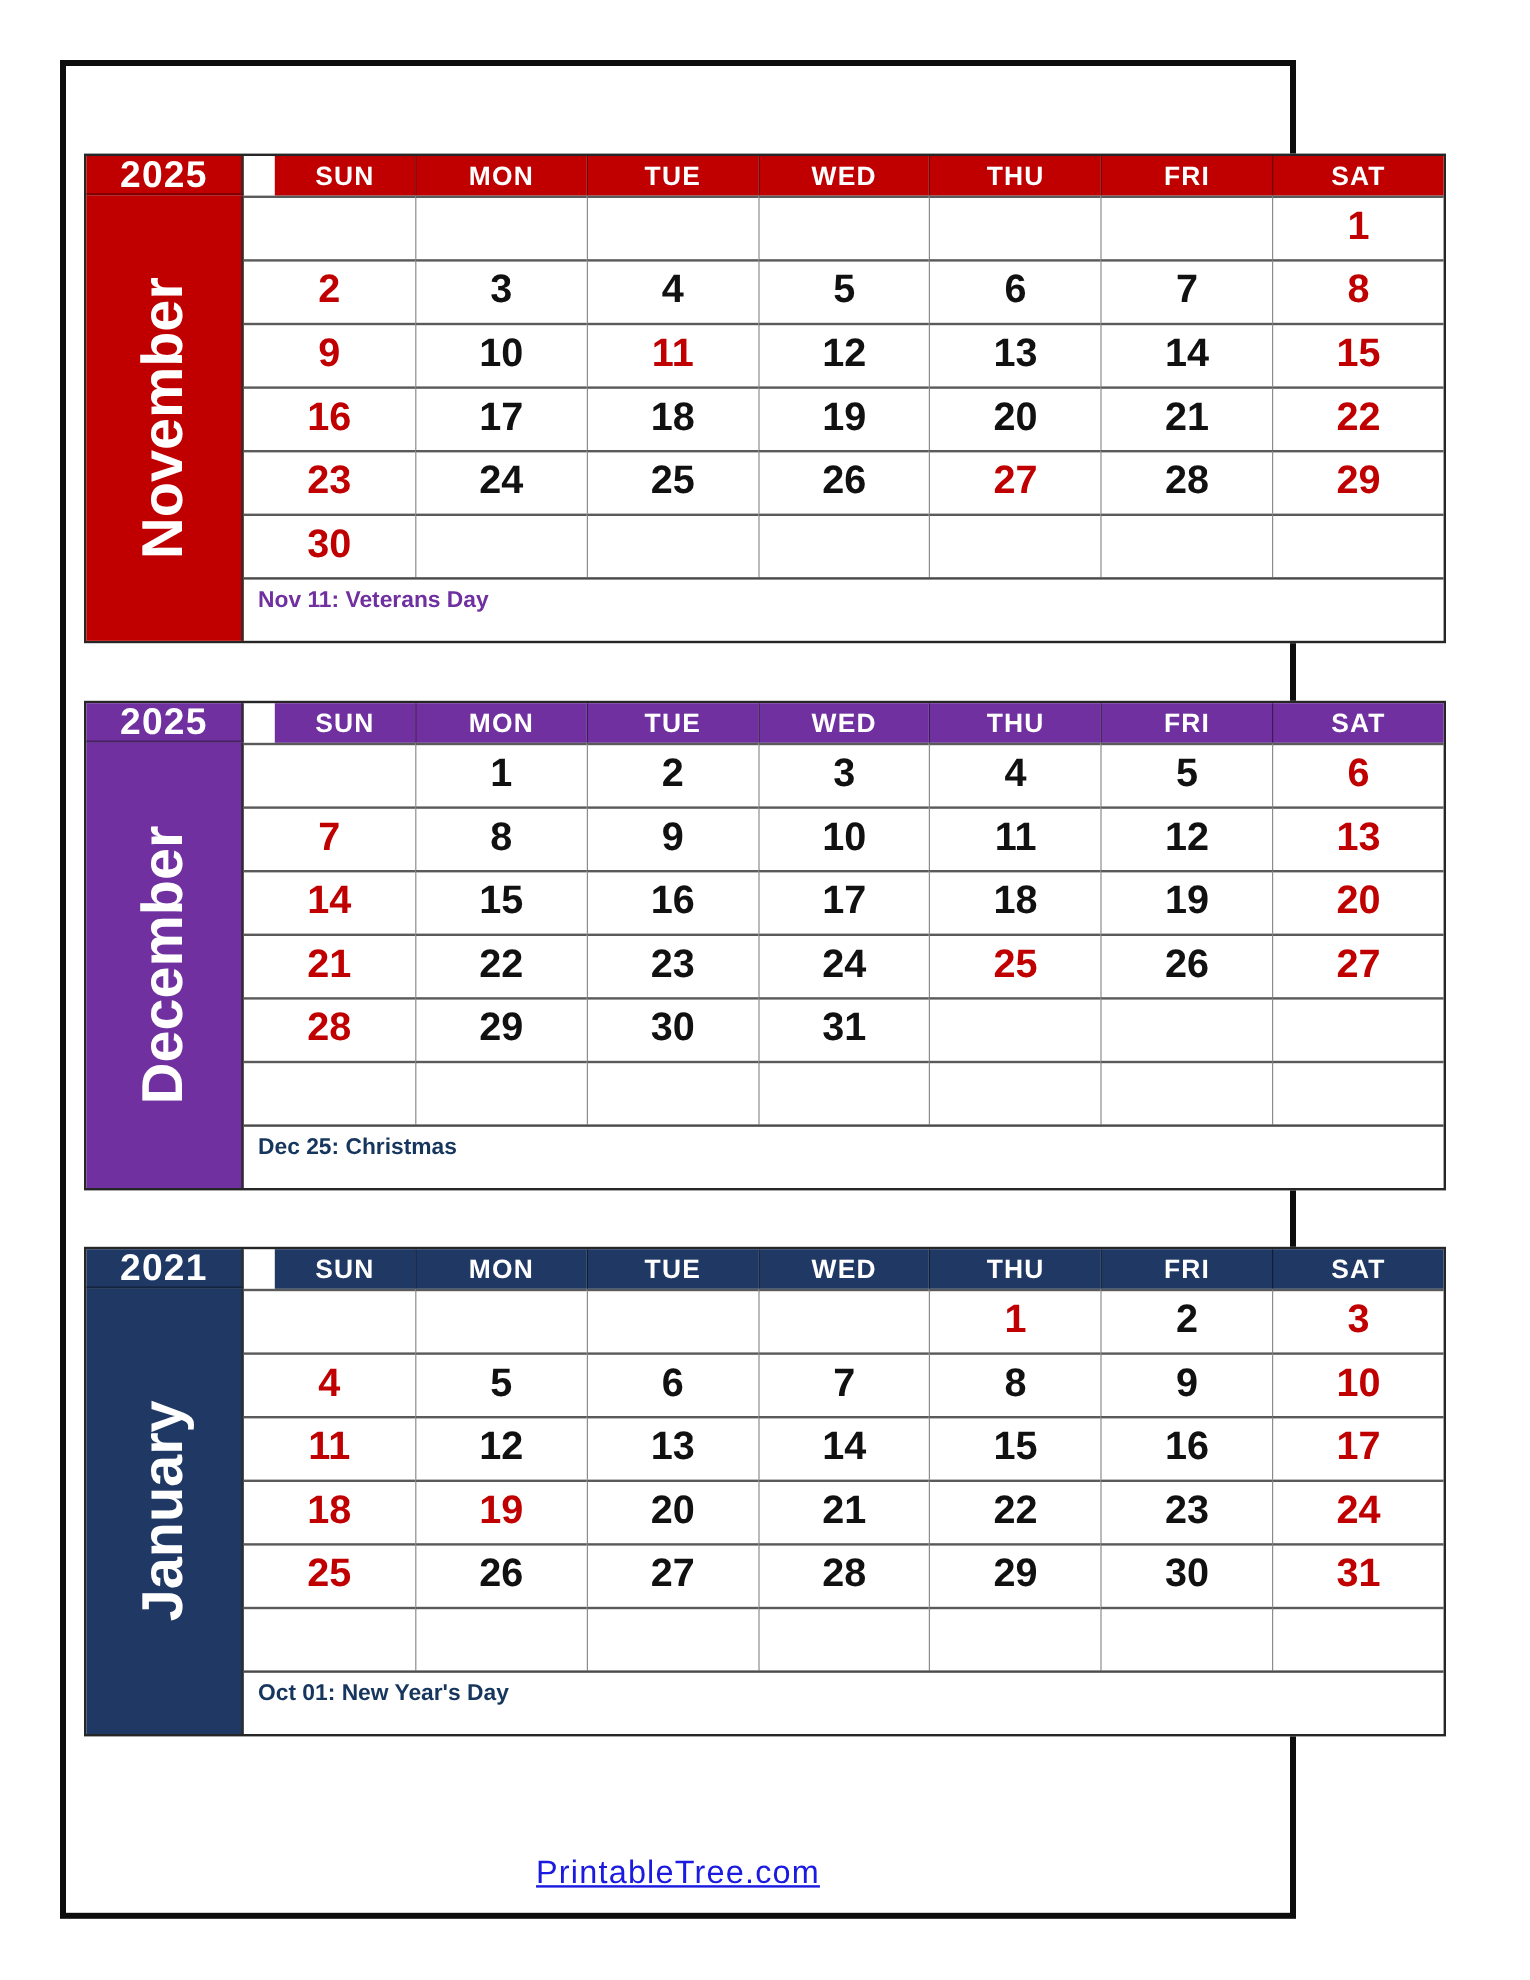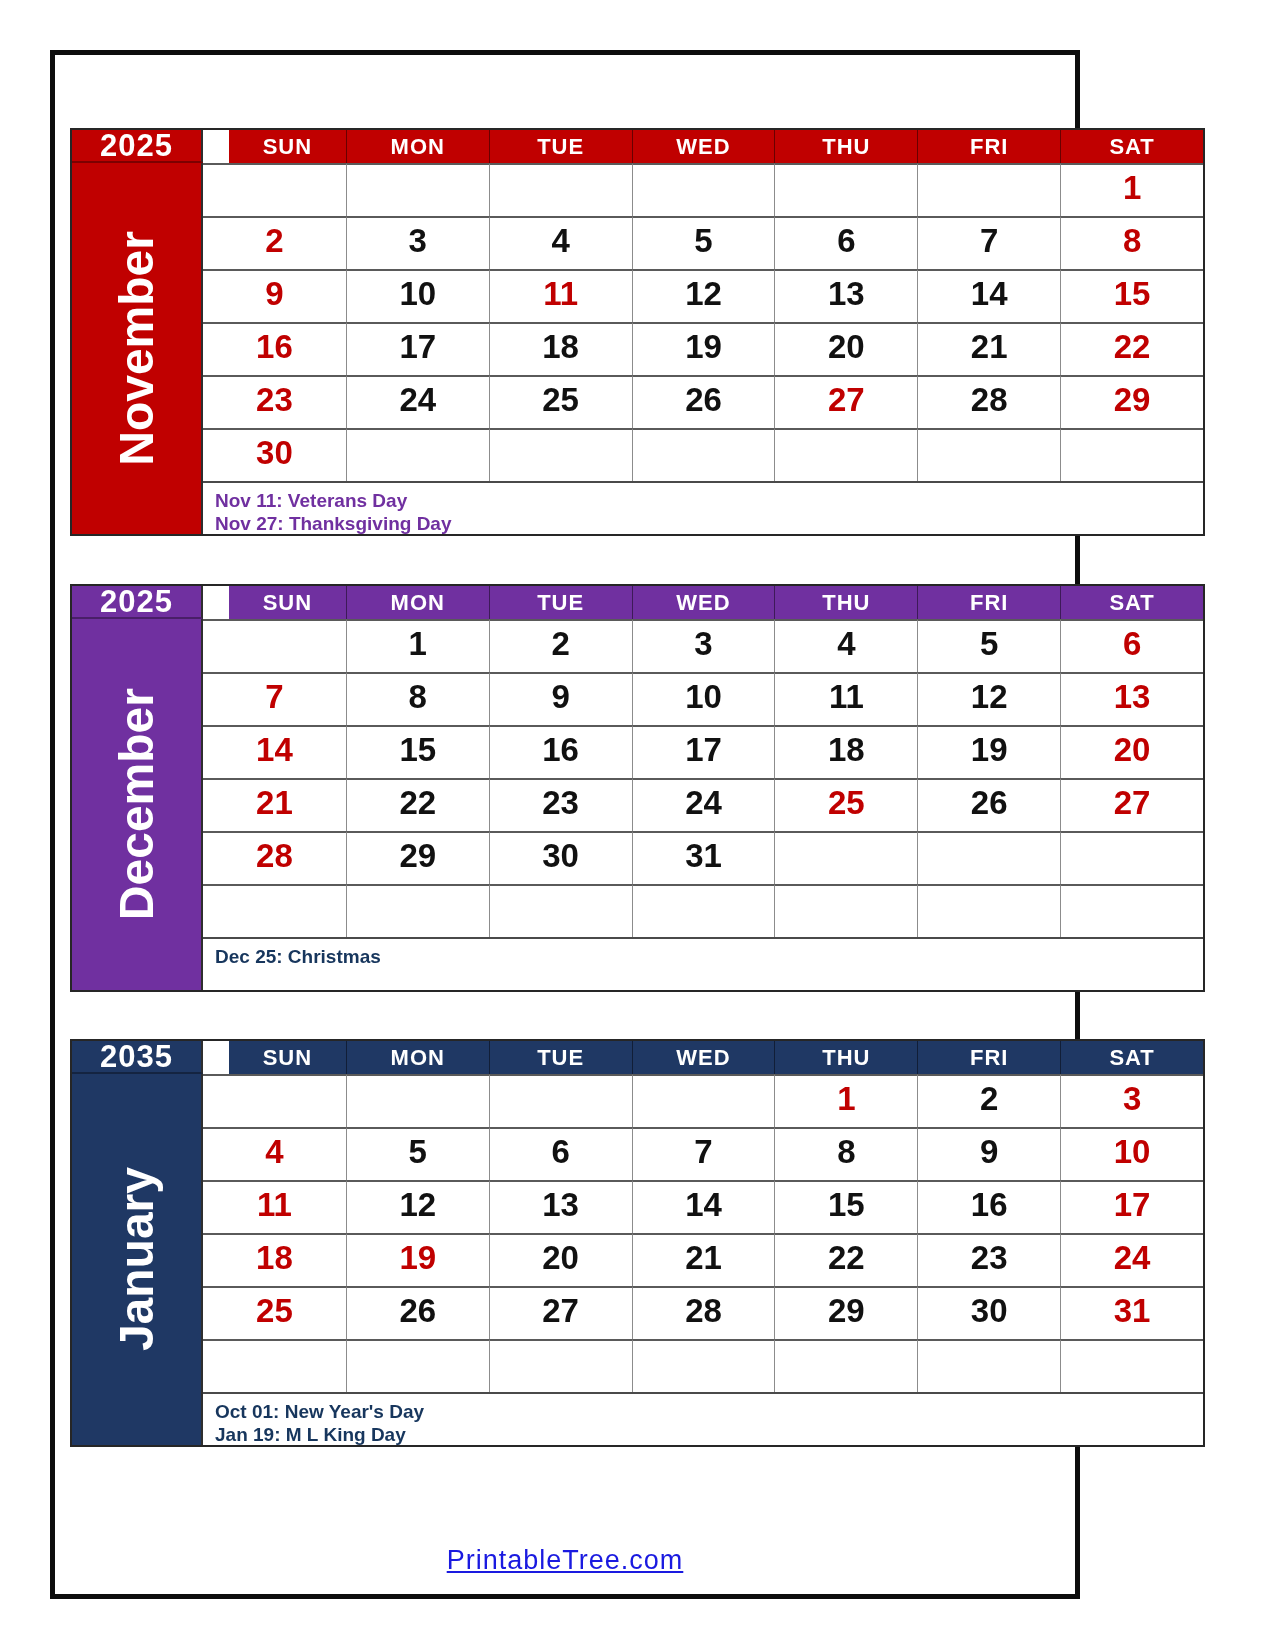--- a/index.html
+++ b/index.html
@@ -148,21 +148,20 @@
         <div class="day-cell hl">30</div>
         <div class="day-cell"></div>
         <div class="day-cell"></div>
         <div class="day-cell"></div>
         <div class="day-cell"></div>
         <div class="day-cell"></div>
         <div class="day-cell"></div>
       </div>
     <div class="notes">
       <div>Nov 11: Veterans Day</div>
-      <div>Nov 27: Thanksgiving Day</div>
     </div>
   </section>
 
   <section class="month m1" style="--accent: #7030A0; --notes-color: #17365D;">
     <div class="year-cell">2025</div>
     <div class="day-head first">SUN</div>
     <div class="day-head">MON</div>
     <div class="day-head">TUE</div>
     <div class="day-head">WED</div>
     <div class="day-head">THU</div>
@@ -215,21 +214,21 @@
         <div class="day-cell"></div>
         <div class="day-cell"></div>
       </div>
     <div class="notes">
       <div>Dec 25: Christmas</div>
       <div></div>
     </div>
   </section>
 
   <section class="month m2" style="--accent: #1F3864; --notes-color: #17365D;">
-    <div class="year-cell">2035</div>
+    <div class="year-cell">2021</div>
     <div class="day-head first">SUN</div>
     <div class="day-head">MON</div>
     <div class="day-head">TUE</div>
     <div class="day-head">WED</div>
     <div class="day-head">THU</div>
     <div class="day-head">FRI</div>
     <div class="day-head">SAT</div>
     <div class="sidebar">
       <span class="month-name">January</span>
     </div>
@@ -272,21 +271,20 @@
         <div class="day-cell"></div>
         <div class="day-cell"></div>
         <div class="day-cell"></div>
         <div class="day-cell"></div>
         <div class="day-cell"></div>
         <div class="day-cell"></div>
         <div class="day-cell"></div>
       </div>
     <div class="notes">
       <div>Oct 01: New Year's Day</div>
-      <div>Jan 19: M L King Day</div>
     </div>
   </section>
 
   <div class="footer">
     <a href="#">PrintableTree.com</a>
   </div>
 
 </div>
 
 </body></html>

